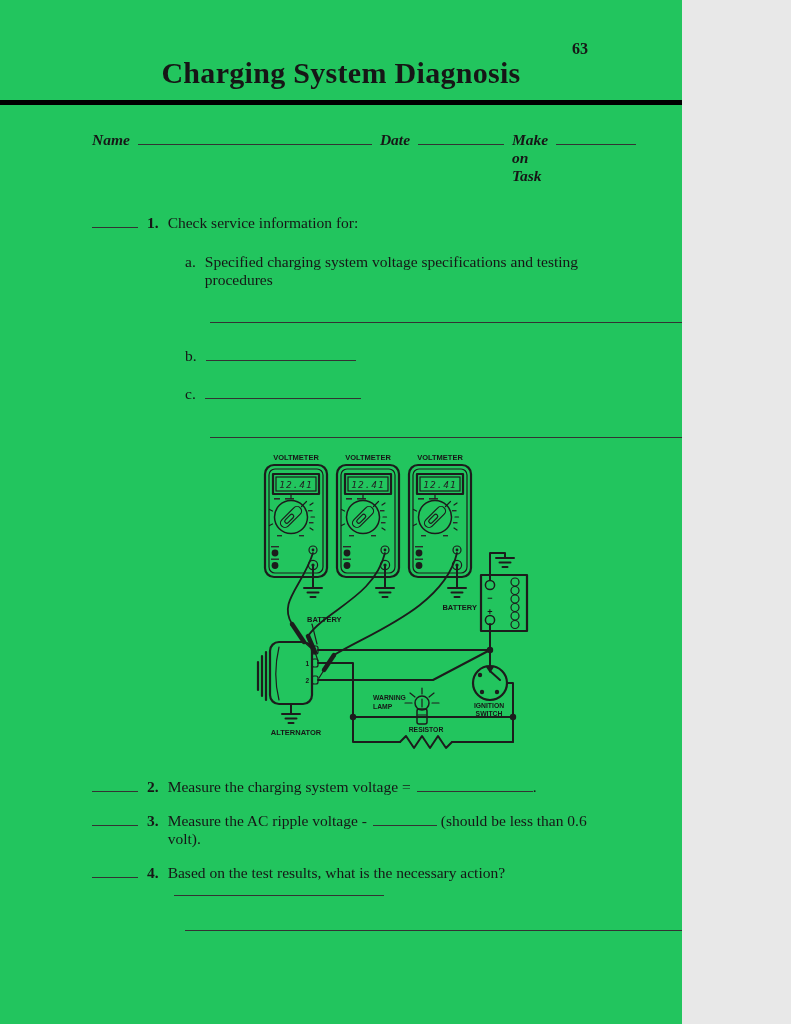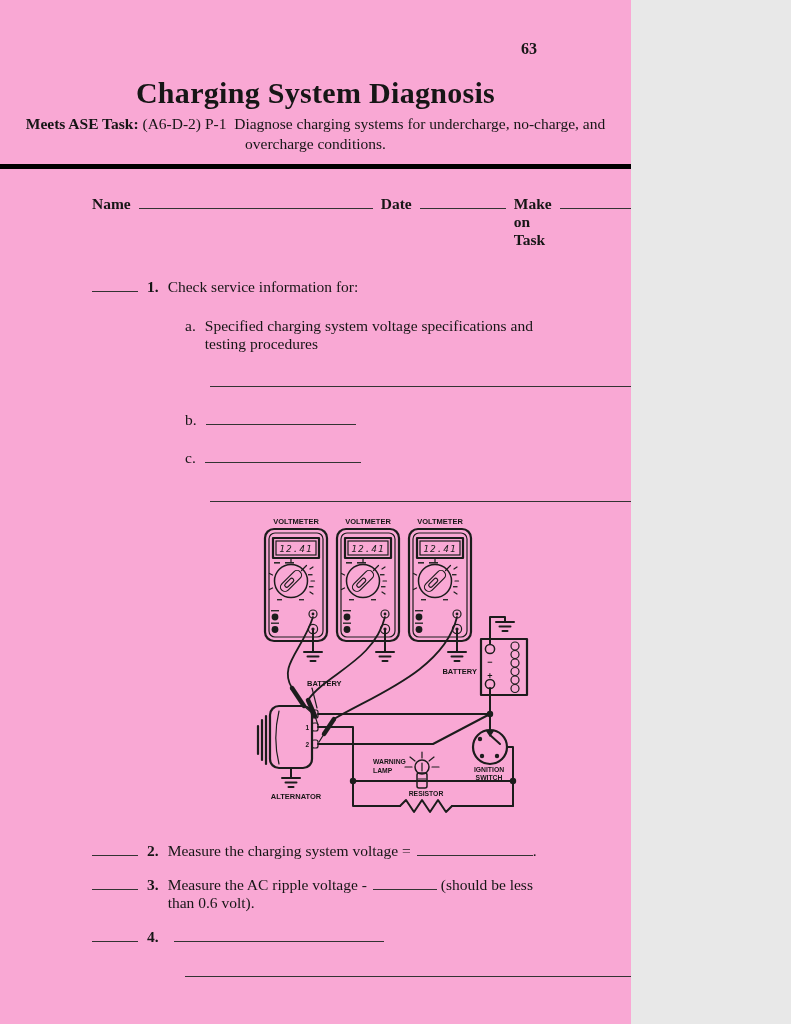--- a/index.html
+++ b/index.html
@@ -1,25 +1,25 @@
 <!DOCTYPE html>
 <html><head>
 <meta charset="utf-8">
 <style>
   html,body{margin:0;padding:0;background:#e8e8e8;}
-  .page{width:631px;height:1024px;background:#f9a8d4;position:relative;overflow:hidden;
+  .page{width:682px;height:1024px;background:#22c55e;position:relative;overflow:hidden;
         font-family:"Liberation Serif",serif;color:#161616;}
   .page-number{position:absolute;top:40px;right:94px;font-weight:bold;font-size:16px;}
-  .header{padding-top:76px;text-align:center;}
+  .header{padding-top:56px;text-align:center;}
   .doc-title{font-size:30px;font-weight:bold;line-height:34px;letter-spacing:.3px;}
   .ase{font-size:15.5px;line-height:20px;margin-top:4px;}
   .ase .b{font-weight:bold;}
   .rule{height:5px;background:#000;margin-top:10px;}
   .content{padding:0 91px 0 92px;font-size:15.5px;}
-  .frow{display:flex;align-items:baseline;column-gap:8px;font-weight:bold;}
+  .frow{display:flex;align-items:baseline;column-gap:8px;font-weight:bold;font-style:italic;}
   .row1{margin-top:26px;}
   .row2{margin-top:18px;}
   .fl{display:inline-block;border-bottom:1.4px solid #333;height:13px;flex:none;}
   .w234{width:234px}.w86{width:86px}.w80{width:80px}.w126{width:126px}.w116{width:116px}
   .w46{width:46px}.w150{width:150px}.w156{width:156px}.w116i{width:116px}.w64{width:64px}.w210{width:210px}
   .evals{display:flex;column-gap:17px;margin-left:10px;font-weight:bold;}
   .task{display:flex;align-items:baseline;column-gap:9px;}
   .tnum{font-weight:bold;}
   .t1{margin-top:29px;}
   .sub{margin-left:93px;margin-top:21px;display:flex;align-items:baseline;column-gap:9px;}
@@ -51,27 +51,20 @@
   .pol{font-family:"Liberation Sans",sans-serif;font-weight:bold;font-size:9px;fill:#161616;text-anchor:middle;}
 </style>
 </head>
 <body>
 
 <div class="page">
   <div class="page-number">63</div>
 
   <div class="header">
     <div class="doc-title">Charging System Diagnosis</div>
-    <div class="ase">
-      <span class="b">Meets ASE Task:</span>
-      <span>(A6-D-2) P-1</span>&nbsp;
-      <span>Diagnose charging systems for undercharge, no-charge, and</span>
-      <br>
-      <span>overcharge conditions.</span>
-    </div>
   </div>
 
   <div class="rule"></div>
 
   <div class="content">
 
     <div class="frow row1">
       <span>Name</span>
       <span class="fl w234"></span>
       <span>Date</span>
@@ -256,19 +249,19 @@
 
     <div class="task t3">
       <span class="fl w46"></span>
       <span class="tnum">3.</span>
       <span><span>Measure the AC ripple voltage -</span><span class="fl w64 inlinefl"></span> <span>(should be less than 0.6 volt).</span></span>
     </div>
 
     <div class="task t4">
       <span class="fl w46"></span>
       <span class="tnum">4.</span>
-      <span><span class="fl w210 inlinefl"></span></span>
+      <span><span>Based on the test results, what is the necessary action?</span><span class="fl w210 inlinefl"></span></span>
     </div>
 
     <div class="ansline3"></div>
 
   </div>
 </div>
 
 </body></html>

